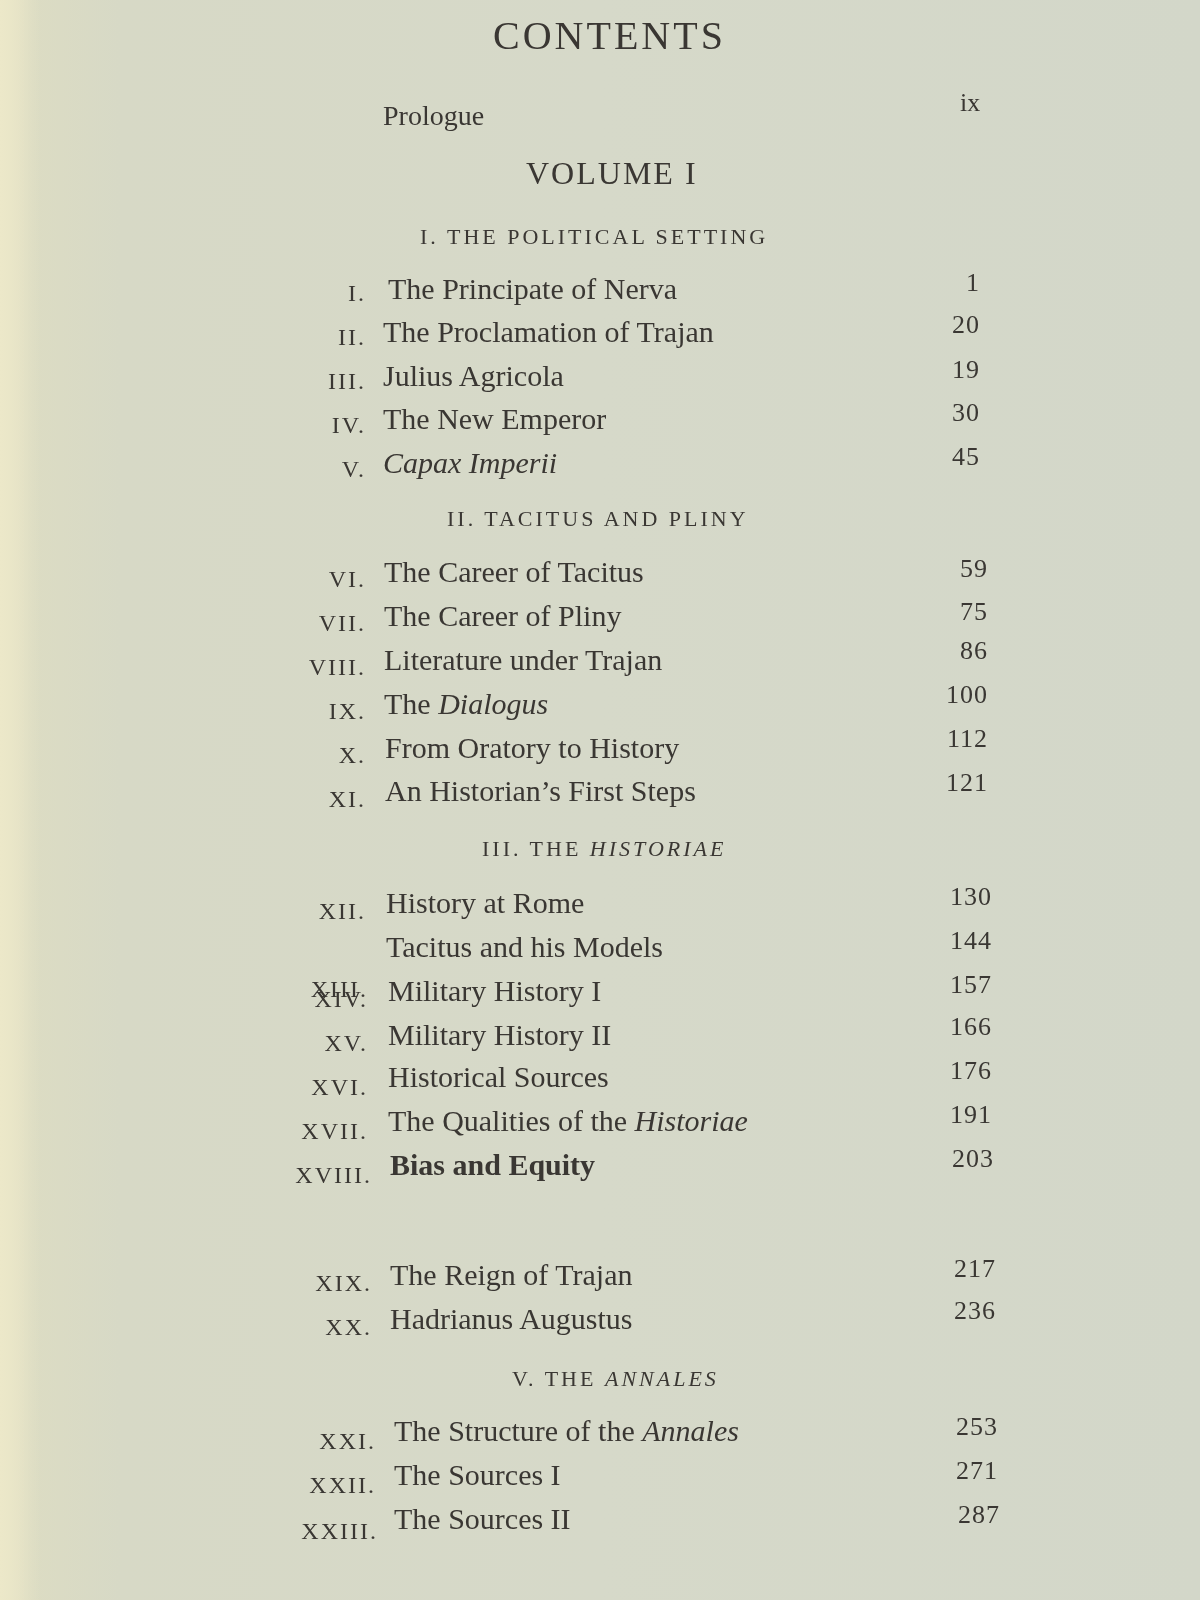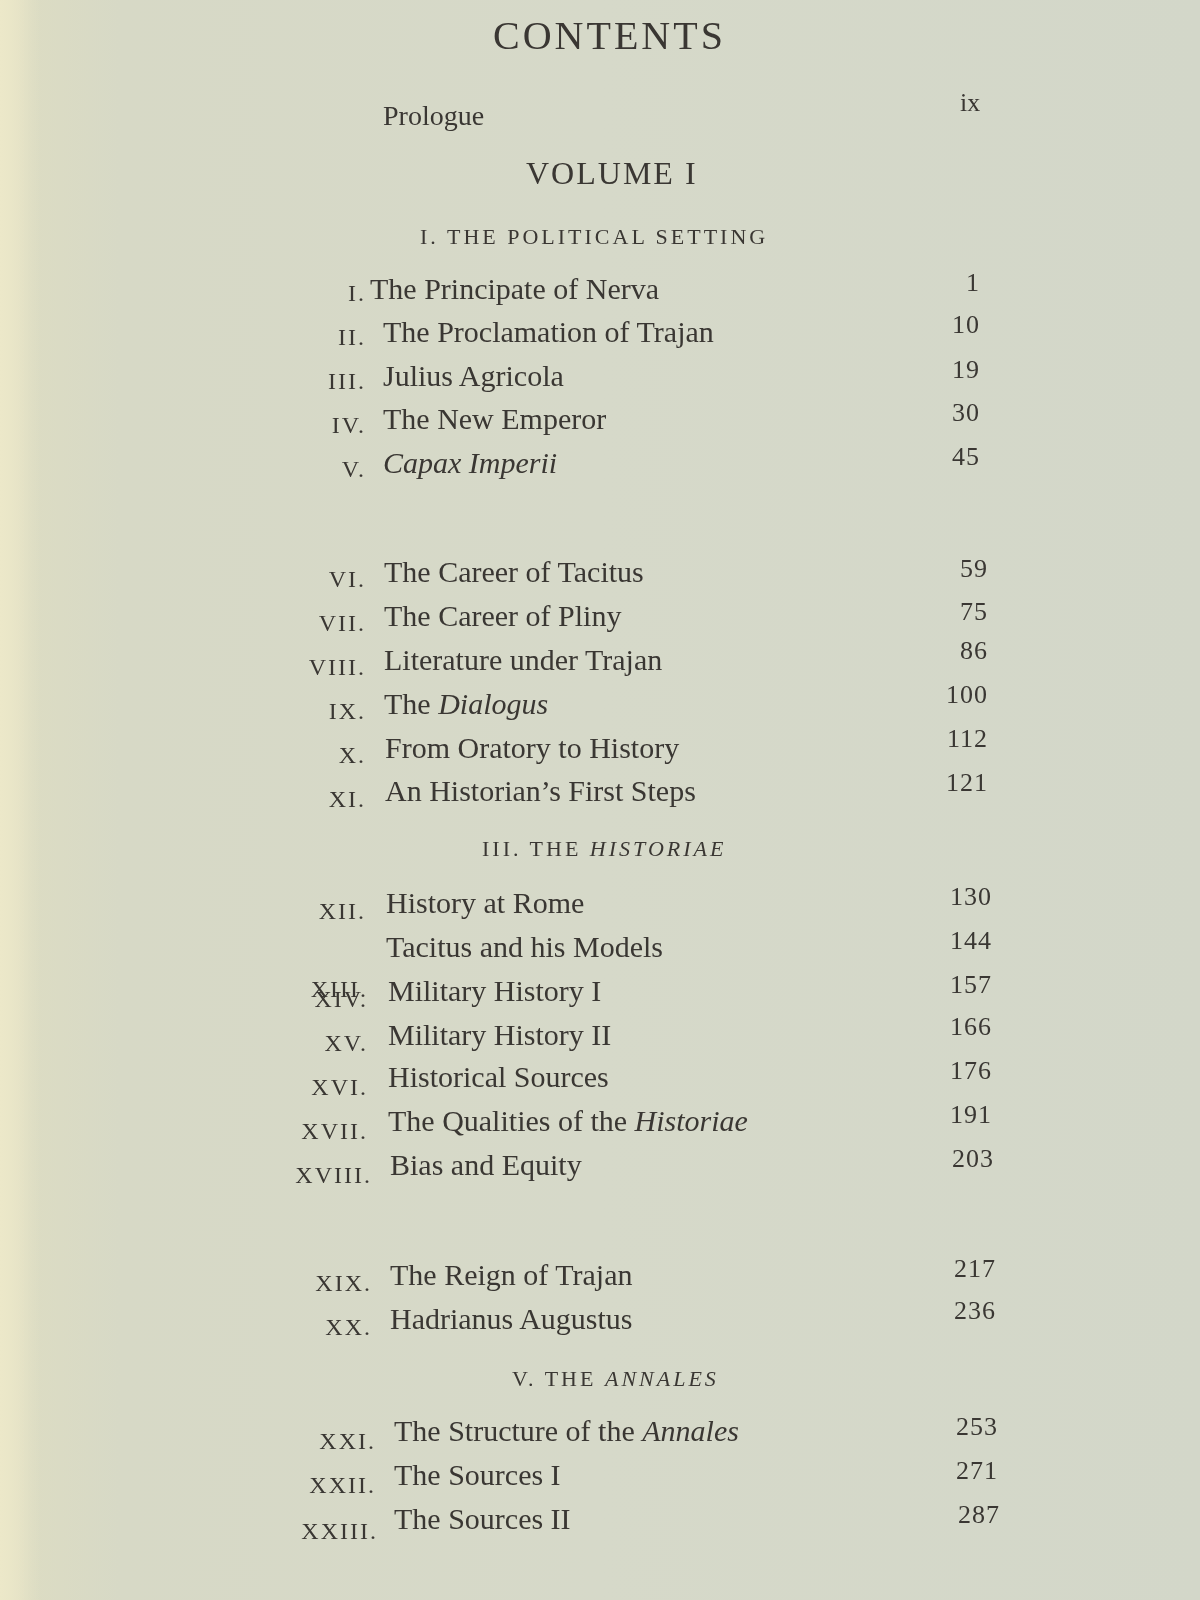--- a/index.html
+++ b/index.html
@@ -36,44 +36,47 @@
   <div class="abs title">CONTENTS</div>
   <div class="abs prologue-label">Prologue</div>
   <div class="abs prologue-page">ix</div>
   <div class="abs volume">VOLUME I</div>
 
   <div class="abs part" style="left:420px; top:224px;">
     <span>I.</span> <span>THE POLITICAL SETTING</span>
   </div>
   <div>
     <div class="abs num" style="left:256px; top:280px;">I.</div>
-    <div class="abs ttl" style="left:370px; top:272px;"><span>The Principate of Nerva</span></div>
+    <div class="abs ttl" style="left:388px; top:272px;"><span>The Principate of Nerva</span></div>
     <div class="abs pg" style="left:900px; top:268px;">1</div>
   </div>
   <div>
     <div class="abs num" style="left:256px; top:324px;">II.</div>
     <div class="abs ttl" style="left:383px; top:315px;"><span>The Proclamation of Trajan</span></div>
-    <div class="abs pg" style="left:900px; top:310px;">10</div>
+    <div class="abs pg" style="left:900px; top:310px;">20</div>
   </div>
   <div>
     <div class="abs num" style="left:256px; top:368px;">III.</div>
     <div class="abs ttl" style="left:383px; top:359px;"><span>Julius Agricola</span></div>
     <div class="abs pg" style="left:900px; top:355px;">19</div>
   </div>
   <div>
     <div class="abs num" style="left:256px; top:412px;">IV.</div>
     <div class="abs ttl" style="left:383px; top:402px;"><span>The New Emperor</span></div>
     <div class="abs pg" style="left:900px; top:398px;">30</div>
   </div>
   <div>
     <div class="abs num" style="left:256px; top:456px;">V.</div>
     <div class="abs ttl" style="left:383px; top:446px;"><span class="it">Capax Imperii</span></div>
     <div class="abs pg" style="left:900px; top:442px;">45</div>
   </div>
 
+  <div class="abs part" style="left:447px; top:506px;">
+    <span>II.</span> <span>TACITUS AND PLINY</span>
+  </div>
   <div>
     <div class="abs num" style="left:256px; top:566px;">VI.</div>
     <div class="abs ttl" style="left:384px; top:555px;"><span>The Career of Tacitus</span></div>
     <div class="abs pg" style="left:908px; top:554px;">59</div>
   </div>
   <div>
     <div class="abs num" style="left:256px; top:610px;">VII.</div>
     <div class="abs ttl" style="left:384px; top:599px;"><span>The Career of Pliny</span></div>
     <div class="abs pg" style="left:908px; top:597px;">75</div>
   </div>
@@ -126,21 +129,21 @@
     <div class="abs ttl" style="left:388px; top:1060px;"><span>Historical Sources</span></div>
     <div class="abs pg" style="left:912px; top:1056px;">176</div>
   </div>
   <div>
     <div class="abs num" style="left:258px; top:1118px;">XVII.</div>
     <div class="abs ttl" style="left:388px; top:1104px;text-align:center;"><span>The Qualities of the </span><span class="it">Historiae</span></div>
     <div class="abs pg" style="left:912px; top:1100px;">191</div>
   </div>
   <div>
     <div class="abs num" style="left:262px; top:1162px;">XVIII.</div>
-    <div class="abs ttl" style="left:390px; top:1148px;"><span>Bias and Equity</span></div>
+    <div class="abs ttl" style="left:390px; top:1148px;font-weight:bold;"><span>Bias and Equity</span></div>
     <div class="abs pg" style="left:914px; top:1144px;">203</div>
   </div>
 
   <div>
     <div class="abs num" style="left:262px; top:1270px;">XIX.</div>
     <div class="abs ttl" style="left:390px; top:1258px;"><span>The Reign of Trajan</span></div>
     <div class="abs pg" style="left:916px; top:1254px;">217</div>
   </div>
   <div>
     <div class="abs num" style="left:262px; top:1314px;">XX.</div>

